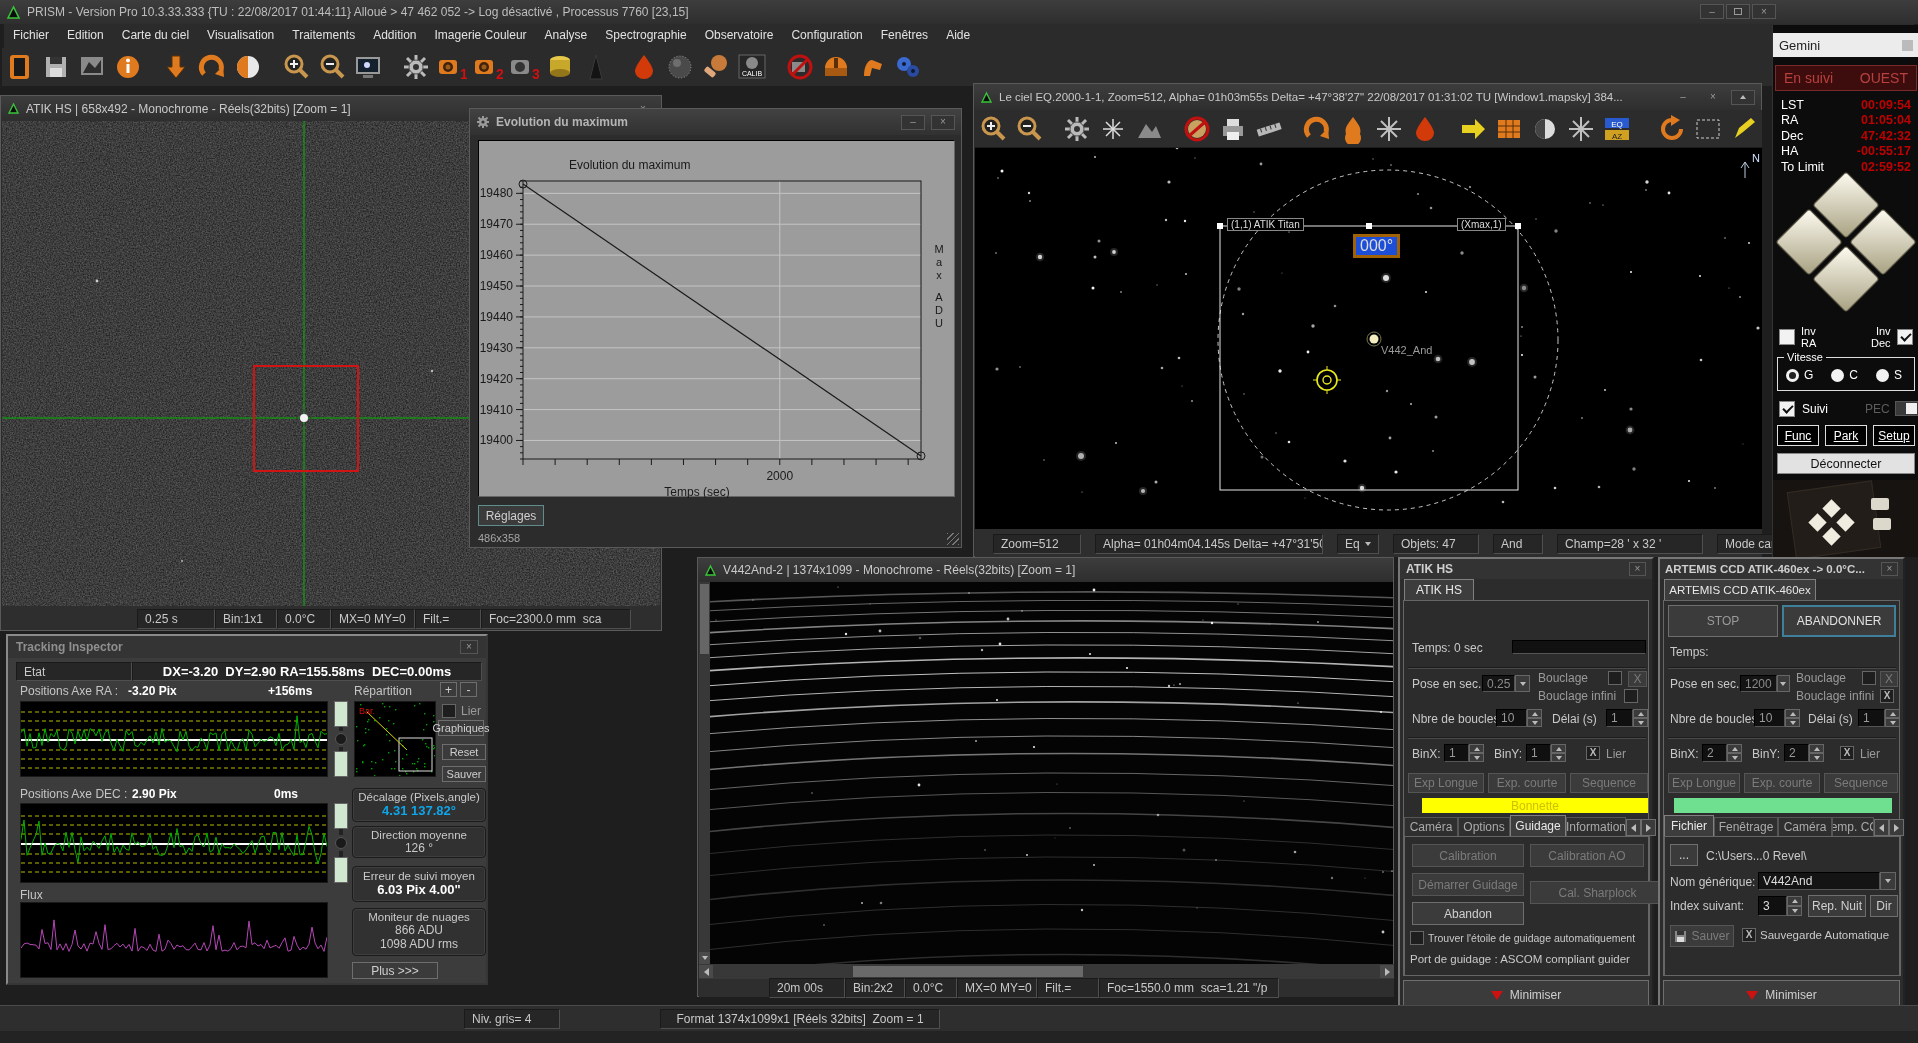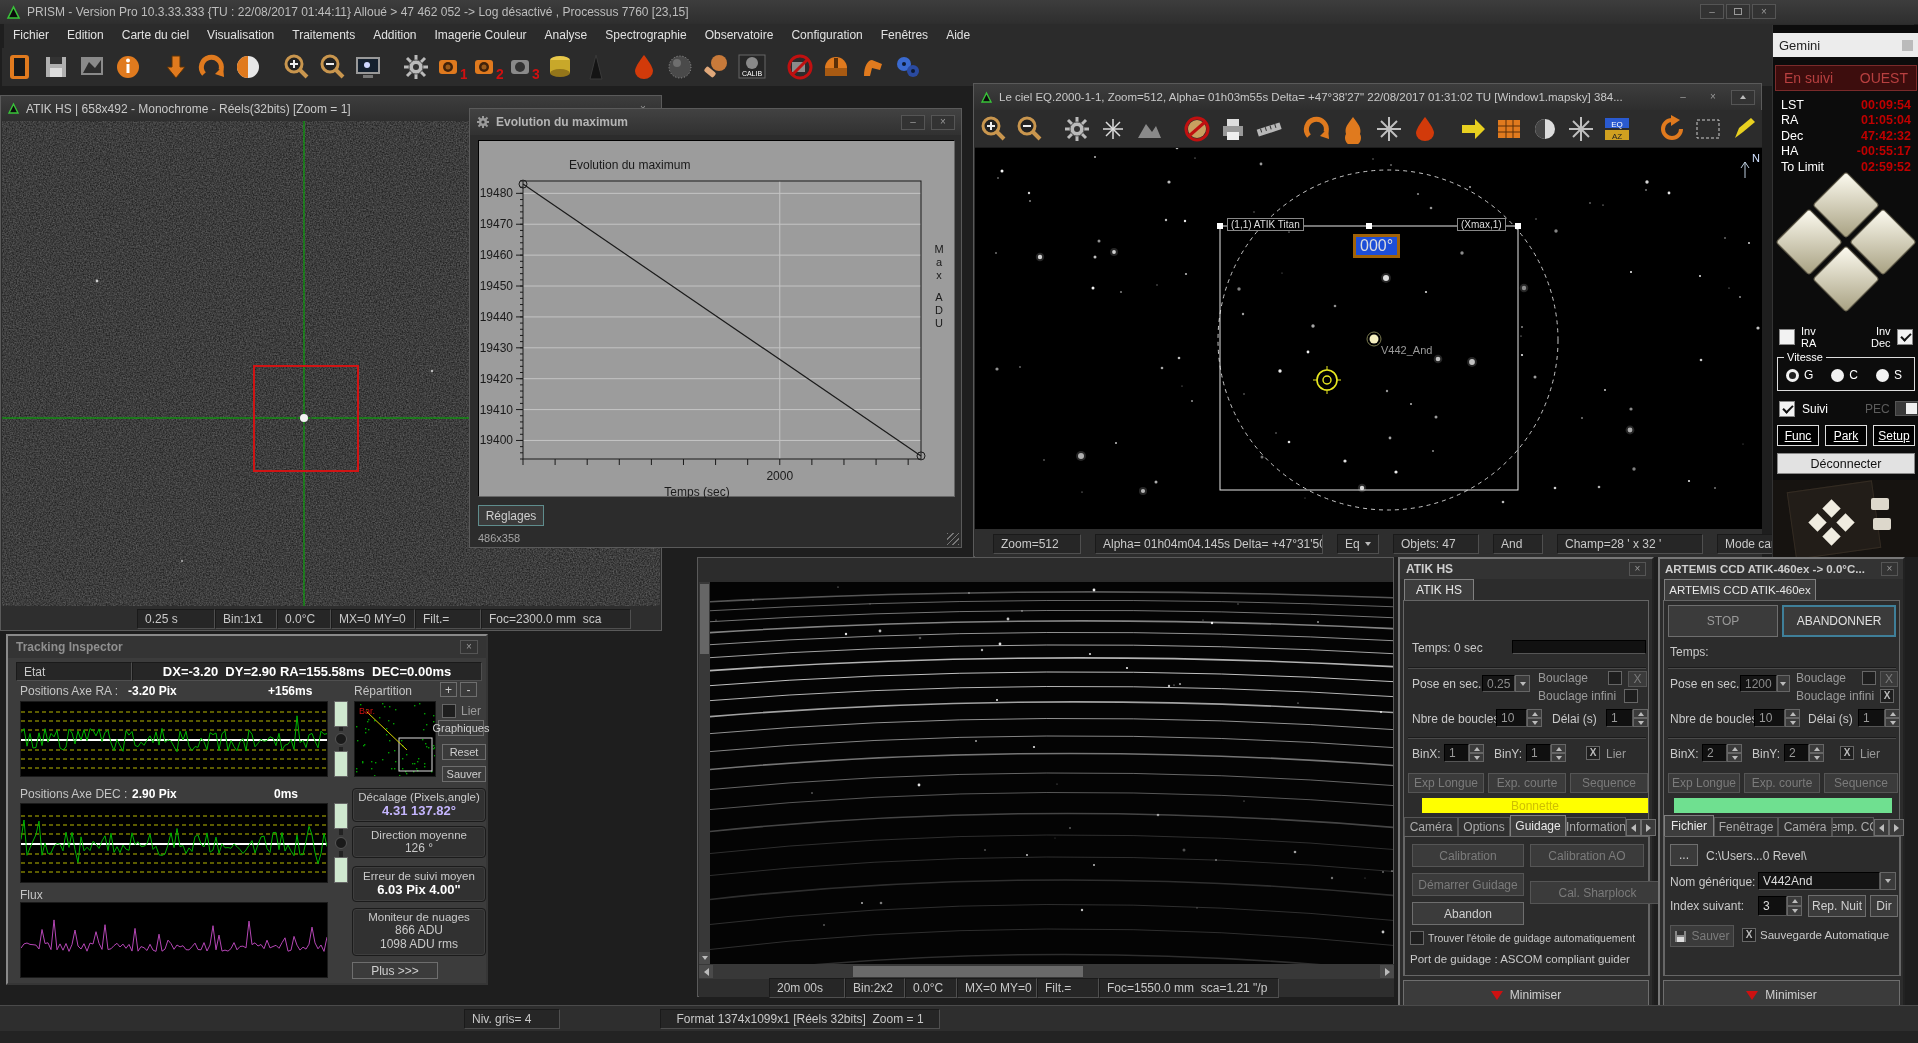--- a/index.html
+++ b/index.html
@@ -953,39 +953,45 @@
       <div style="width:14px;height:26px;background:#cfe8cf;border:1px solid #666"></div>
     </div>
 
     <div class="abs" style="left:12px;top:252px;color:#c5c5c5">Flux</div>
     <svg id="wave-flux" class="abs" style="left:12px;top:266px;background:#000;border:1px solid #1a1a1a" width="308" height="76">
         <polyline points="0,45.1 3,40.9 6,40.0 9,41.4 12,41.7 15,42.1 18,46.0 21,26.5 24,40.5 27,39.8 30,46.6 33,16.9 36,46.8 39,40.9 42,47.2 45,40.5 48,48.4 51,41.5 54,27.0 57,43.0 60,46.0 63,40.7 66,48.2 69,40.1 72,41.0 75,28.7 78,40.3 81,46.4 84,21.7 87,46.5 90,45.8 93,42.6 96,40.3 99,44.0 102,41.1 105,45.3 108,41.4 111,48.1 114,25.4 117,48.2 120,43.6 123,44.7 126,47.5 129,41.3 132,47.1 135,48.4 138,31.2 141,48.2 144,46.1 147,37.1 150,40.6 153,46.3 156,42.0 159,43.9 162,42.7 165,46.7 168,46.9 171,43.7 174,40.1 177,46.5 180,46.8 183,39.6 186,48.0 189,42.0 192,22.7 195,46.8 198,32.1 201,48.1 204,47.1 207,48.1 210,45.6 213,39.6 216,46.8 219,43.5 222,43.1 225,44.9 228,18.1 231,41.6 234,39.8 237,43.0 240,41.5 243,45.7 246,37.2 249,44.9 252,43.5 255,42.3 258,45.3 261,39.7 264,34.8 267,48.2 270,47.2 273,33.4 276,42.2 279,47.1 282,44.1 285,46.1 288,41.2 291,24.1 294,39.9 297,45.8 300,42.0 303,48.4 306,34.1 " fill="none" stroke="#b546b5" stroke-width="1"></polyline>
       </svg>
 
     <div class="abs tib" style="left:344px;top:152px;width:134px;height:34px;padding-top:2px">
       <div style="font-size:11.5px">Décalage (Pixels,angle)</div>
-      <div style="color:#c4b5fd;font-weight:bold;font-size:13px">4.31  137.82°</div>
+      <div style="color:#0ea5e9;font-weight:bold;font-size:13px">4.31  137.82°</div>
     </div>
     <div class="abs tib" style="left:344px;top:190px;width:134px;height:32px;padding-top:2px">
       <div style="font-size:11.5px">Direction moyenne</div>
       <div style="font-size:12px">126 °</div>
     </div>
     <div class="abs tib" style="left:344px;top:230px;width:134px;height:36px;padding-top:3px">
       <div style="font-size:11.5px">Erreur de suivi moyen</div>
       <div style="color:#fff;font-weight:bold;font-size:13px">6.03 Pix  4.00"</div>
     </div>
     <div class="abs tib" style="left:344px;top:272px;width:134px;height:48px;padding-top:2px">
       <div style="font-size:11.5px">Moniteur de nuages</div>
       <div style="font-size:12px">866 ADU</div>
       <div style="font-size:12px">1098 ADU rms</div>
     </div>
     <div class="abs btn" style="left:344px;top:326px;width:86px;height:17px">Plus &gt;&gt;&gt;</div>
   </div>
 
   <div class="abs win" style="left:697px;top:557px;width:697px;height:440px">
+    <div class="ttl" style="height:24px">
+      <svg width="13" height="13">
+          <path d="M2 11 L6.5 2 L11 11 Z" fill="#0c0c0c" stroke="#39c339" stroke-width="1.4"></path>
+        </svg>
+      <span>V442And-2 | 1374x1099 - Monochrome - Réels(32bits)   [Zoom = 1]</span>
+    </div>
     <div class="abs" style="left:12px;top:24px;width:683px;height:382px;background:#040404;overflow:hidden">
       <svg id="arcs-svg" width="683" height="382">
           <path d="M-5 20 Q 330 2 690 16" stroke="rgba(240,240,240,0.35)" fill="none" stroke-width="1.6"></path>
           <path d="M-5 29 Q 330 10 690 25" stroke="rgba(240,240,240,0.41)" fill="none" stroke-width="1"></path>
           <path d="M-5 40 Q 330 19 690 36" stroke="rgba(240,240,240,0.48)" fill="none" stroke-width="1"></path>
           <path d="M-5 51 Q 330 29 690 47" stroke="rgba(240,240,240,0.54)" fill="none" stroke-width="1.6"></path>
           <path d="M-5 63 Q 330 40 690 59" stroke="rgba(240,240,240,0.60)" fill="none" stroke-width="1"></path>
           <path d="M-5 76 Q 330 52 690 72" stroke="rgba(240,240,240,0.67)" fill="none" stroke-width="1"></path>
           <path d="M-5 89 Q 330 65 690 85" stroke="rgba(240,240,240,0.74)" fill="none" stroke-width="1.6"></path>
           <path d="M-5 104 Q 330 78 690 100" stroke="rgba(240,240,240,0.80)" fill="none" stroke-width="1"></path>

